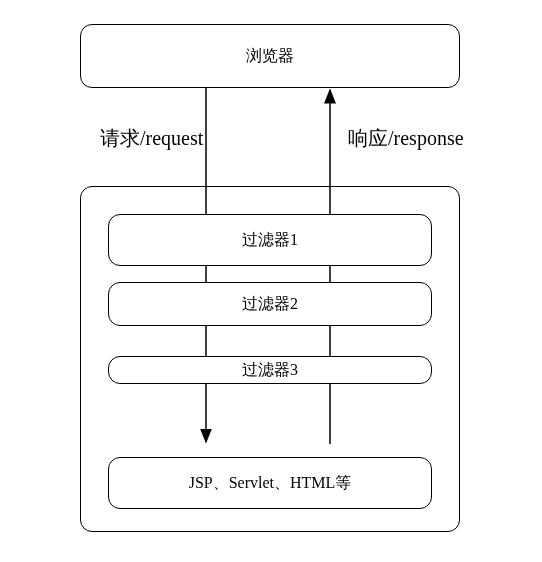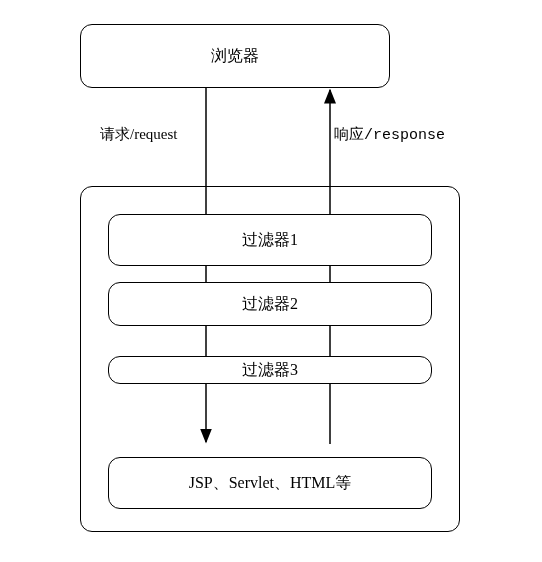--- a/index.html
+++ b/index.html
@@ -15,36 +15,36 @@
     position: absolute;
     border: 1.5px solid #000;
     border-radius: 12px;
     display: flex;
     align-items: center;
     justify-content: center;
     background: #fff;
   }
   .label {
     position: absolute;
-    font-size: 15px;
+    font-size: 20px;
     white-space: nowrap;
   }
   svg.arrows {
     position: absolute;
     left: 0;
     top: 0;
     width: 542px;
     height: 562px;
     pointer-events: none;
   }
 </style>
 </head>
 <body>
 
-<div class="box" style="left:80px; top:24px; width:310px; height:64px;">
+<div class="box" style="left:80px; top:24px; width:380px; height:64px;">
   <span>浏览器</span>
 </div>
 
 <div class="box" style="left:80px; top:186px; width:380px; height:346px; z-index:0;"></div>
 
 <div class="box" style="left:108px; top:214px; width:324px; height:52px; z-index:2;">
   <span>过滤器1</span>
 </div>
 
 <div class="box" style="left:108px; top:282px; width:324px; height:44px; z-index:2;">
@@ -54,21 +54,21 @@
 <div class="box" style="left:108px; top:356px; width:324px; height:28px; z-index:2;">
   <span>过滤器3</span>
 </div>
 
 <div class="box" style="left:108px; top:444px; width:324px; height:52px; z-index:2;margin-top:13px;">
   <span>JSP、Servlet、HTML等</span>
 </div>
 
 <div class="label" style="left:100px; top:125px;">请求/request</div>
 
-<div class="label" style="left:334px; top:125px;font-family:Liberation Mono, monospace;">响应/response</div>
+<div class="label" style="left:348px; top:125px;">响应/response</div>
 
 <svg class="arrows">
   <defs>
     <marker id="arrowhead" markerWidth="10" markerHeight="8" refX="9" refY="4" orient="auto">
       <polygon points="0 0, 10 4, 0 8" fill="#000"></polygon>
     </marker>
   </defs>
 
   <line x1="206" y1="88" x2="206" y2="442" stroke="#000" stroke-width="1.5" marker-end="url(#arrowhead)"></line>
 

